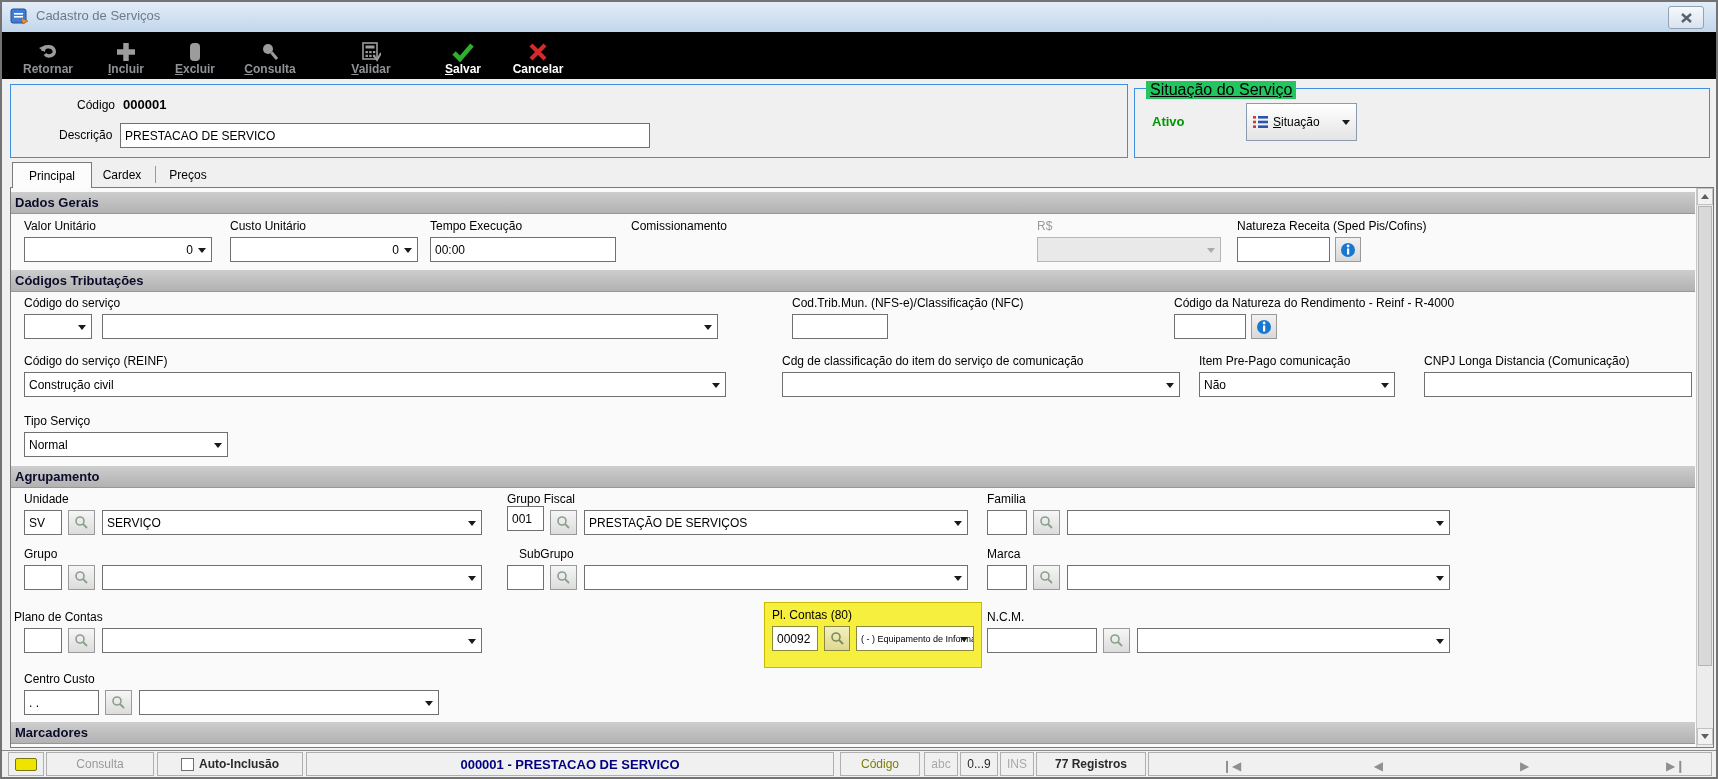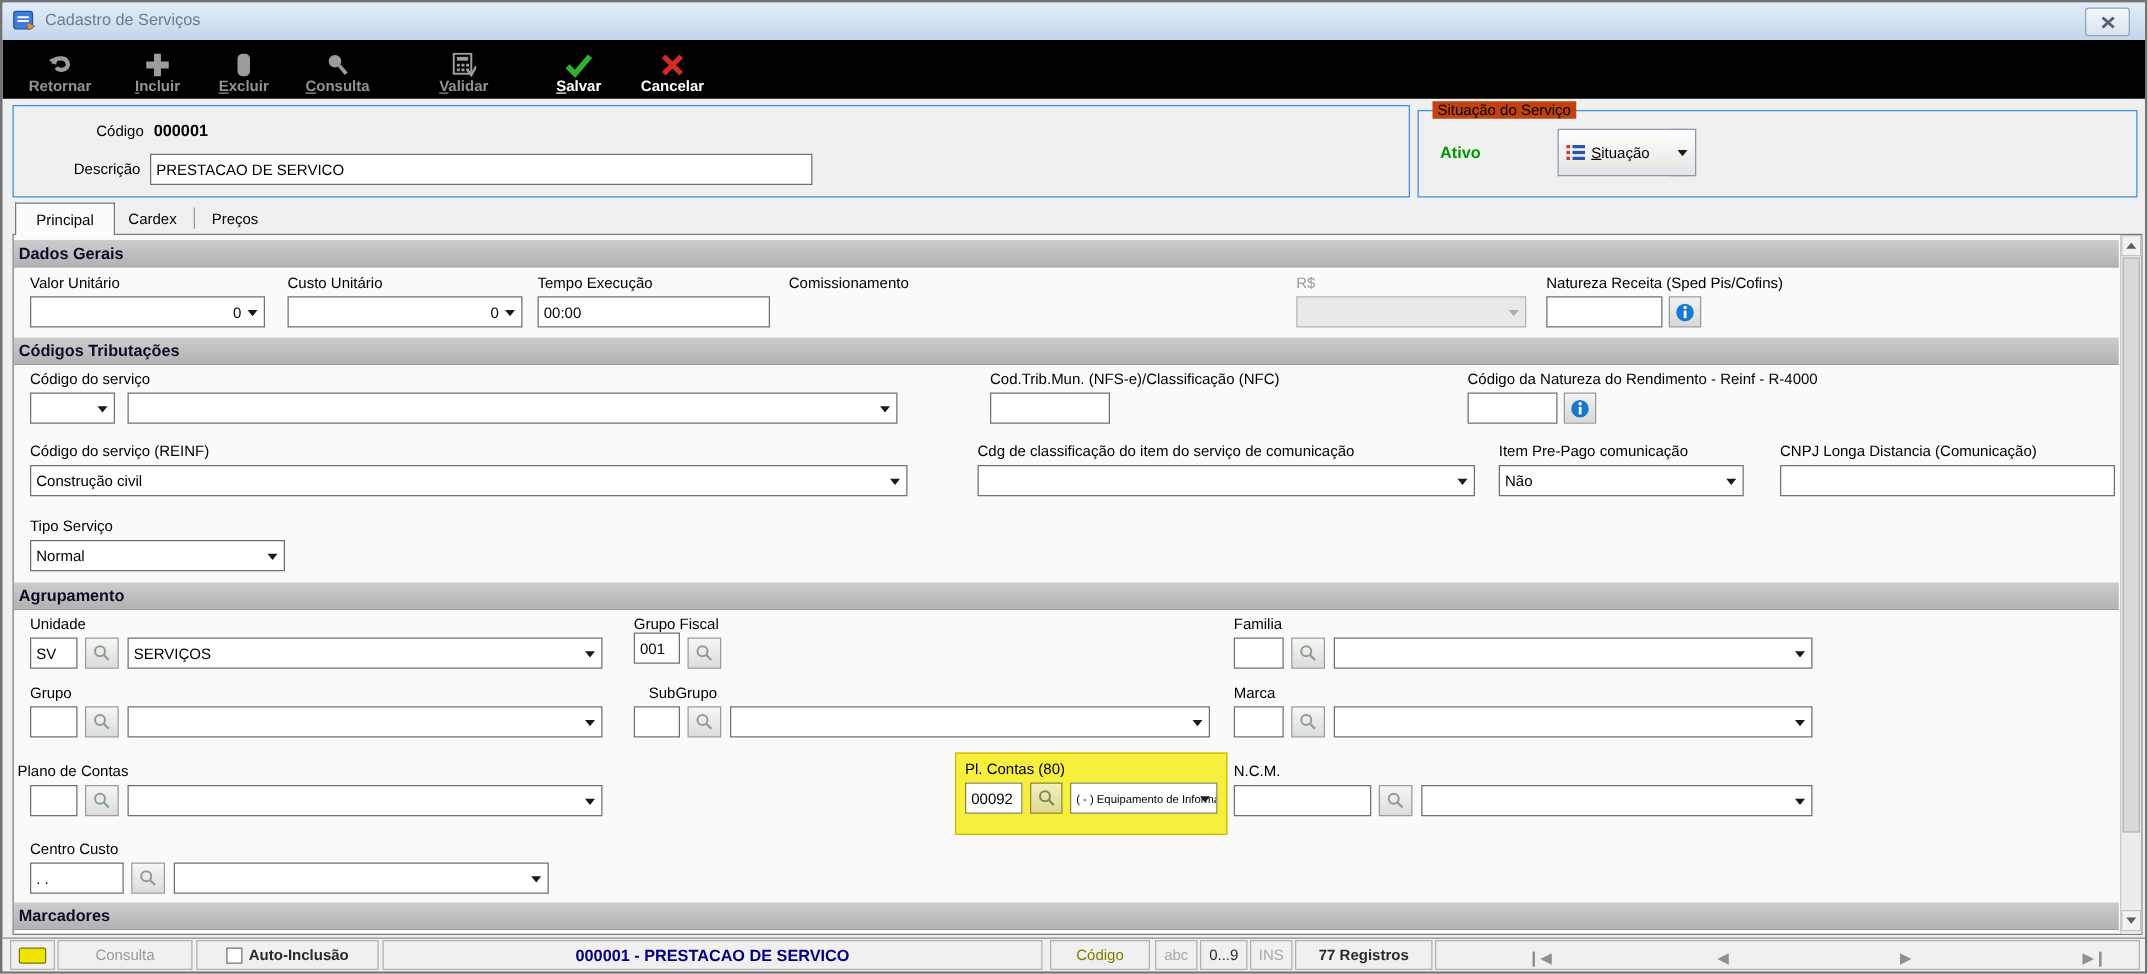--- a/index.html
+++ b/index.html
@@ -18,21 +18,21 @@
   .tbtn .ticon{height:24px;display:flex;align-items:flex-end;justify-content:center;}
   .tbtn .tlabel{font-size:12px;font-weight:bold;color:#8f9398;line-height:15px;white-space:nowrap;}
   .tbtn.on .tlabel{color:#fff;}
   .u1{display:block;}
   .u1::first-letter{text-decoration:underline;}
   
   .hpanel{position:absolute;top:82px;height:74px;background:#f0f0f0;border:1px solid #3f8fde;box-sizing:border-box;}
   .flabel{position:absolute;font-size:12px;color:#000;white-space:nowrap;}
   .bold{font-weight:bold;}
   .green{color:#009700;font-weight:bold;font-size:13px;}
-  .grouplegend{position:absolute;font-size:12px;color:#000;background:#c2410c;padding:0 4px;}
+  .grouplegend{position:absolute;font-size:16px;color:#000;background:#22c55e;padding:0 4px;text-decoration:underline;}
   .sitbtn{position:absolute;height:36px;background:linear-gradient(#ffffff,#e4e4e4);
     border:1px solid #8a9ab0;display:flex;align-items:center;padding:0 6px;gap:5px;font-size:12px;}
   .sitdd{position:absolute;height:36px;width:20px;background:linear-gradient(#ffffff,#e4e4e4);
     border:1px solid #8a9ab0;border-left:none;display:flex;align-items:center;justify-content:center;}
   
   .tab{position:absolute;top:160px;height:25px;font-size:12px;display:flex;align-items:center;justify-content:center;}
   .tab.active{background:#fcfcfc;border:1px solid #7a7a7a;border-bottom:none;z-index:3;}
   .tabsep{position:absolute;top:164px;width:1px;height:17px;background:#9a9a9a;}
   
   .content{position:absolute;left:8px;top:185px;width:1704px;height:561px;background:#fafafa;
@@ -275,32 +275,36 @@
   <div class="code" style="left:22px;top:508px;width:38px;">
       <span>SV</span>
     </div>
   <div class="lk" style="left:66px;top:508px;">
     <svg width="15" height="15" viewBox="0 0 15 15">
         <circle cx="6" cy="6" r="4" fill="none" stroke="#8ba08b" stroke-width="1.6"></circle>
         <line x1="9" y1="9" x2="13" y2="13" stroke="#8ba08b" stroke-width="1.8"></line>
       </svg>
   </div>
   <div class="combo" style="left:100px;top:508px;width:380px;">
-    <span>SERVIÇOS</span>
+    <span>SERVIÇO</span>
       <span class="arr"></span>
   </div>
   <span class="flabel" style="left:505px;top:490px;">Grupo Fiscal</span>
   <div class="code" style="left:505px;top:504px;width:37px;align-items:center;">
       <span>001</span>
     </div>
   <div class="lk" style="left:548px;top:508px;">
     <svg width="15" height="15" viewBox="0 0 15 15">
         <circle cx="6" cy="6" r="4" fill="none" stroke="#8ba08b" stroke-width="1.6"></circle>
         <line x1="9" y1="9" x2="13" y2="13" stroke="#8ba08b" stroke-width="1.8"></line>
       </svg>
+  </div>
+  <div class="combo" style="left:582px;top:508px;width:384px;">
+    <span>PRESTAÇÃO DE SERVIÇOS</span>
+      <span class="arr"></span>
   </div>
   <span class="flabel" style="left:985px;top:490px;">Familia</span>
   <div class="code" style="left:985px;top:508px;width:40px;"></div>
   <div class="lk" style="left:1031px;top:508px;">
     <svg width="15" height="15" viewBox="0 0 15 15">
         <circle cx="6" cy="6" r="4" fill="none" stroke="#8ba08b" stroke-width="1.6"></circle>
         <line x1="9" y1="9" x2="13" y2="13" stroke="#8ba08b" stroke-width="1.8"></line>
       </svg>
   </div>
   <div class="combo" style="left:1065px;top:508px;width:383px;">

